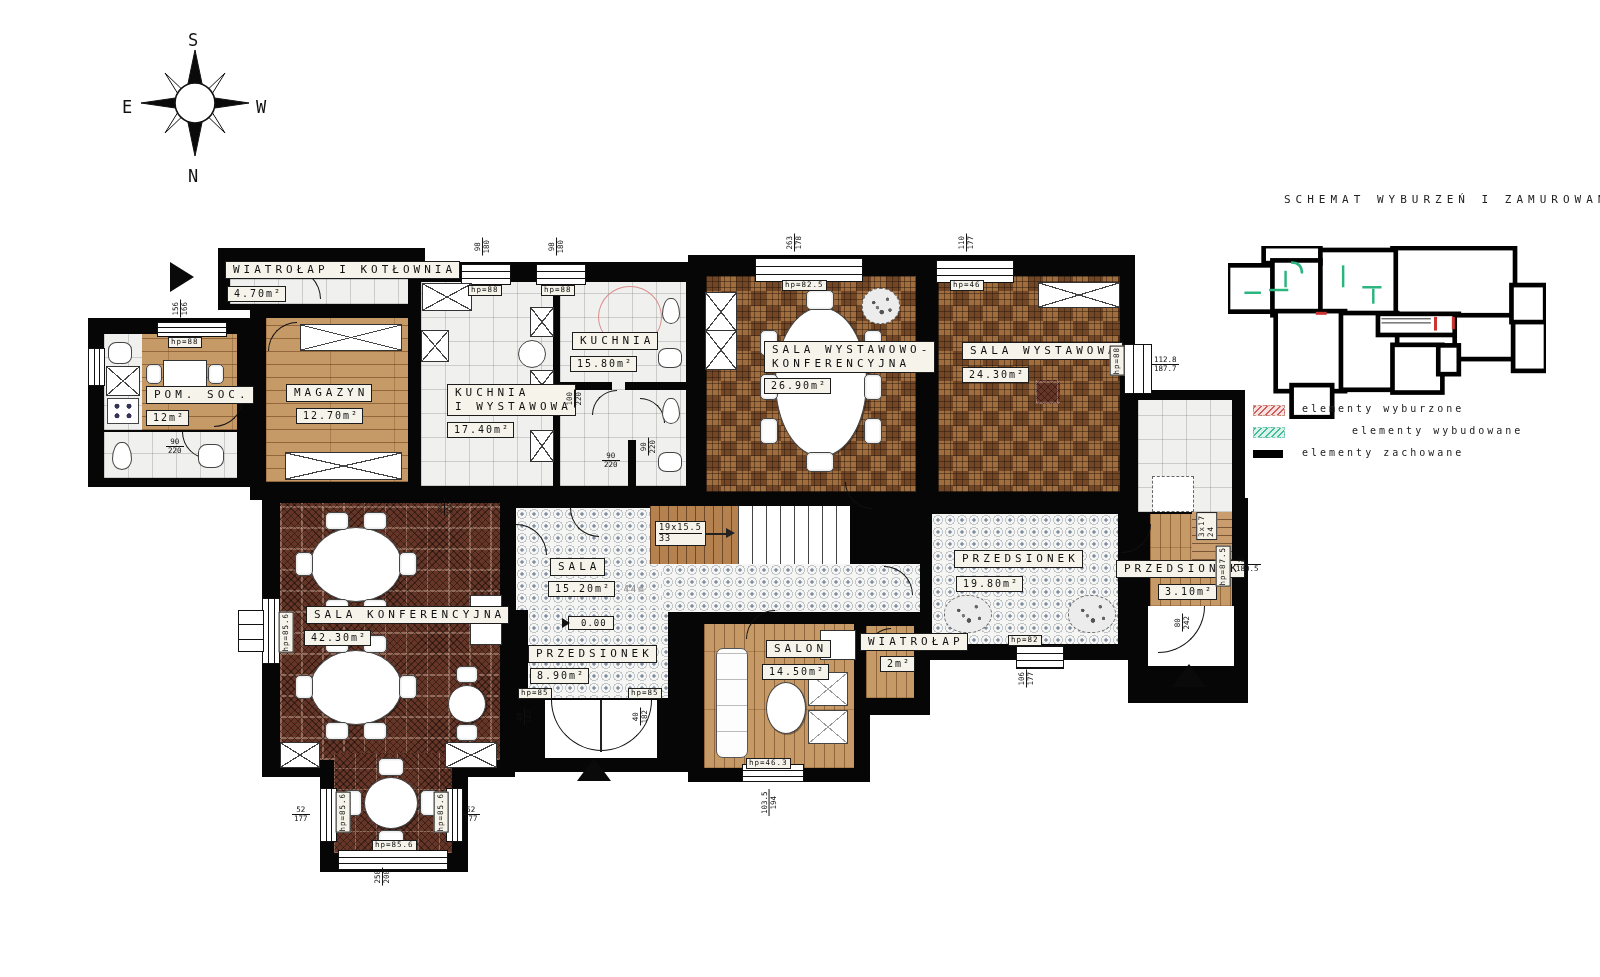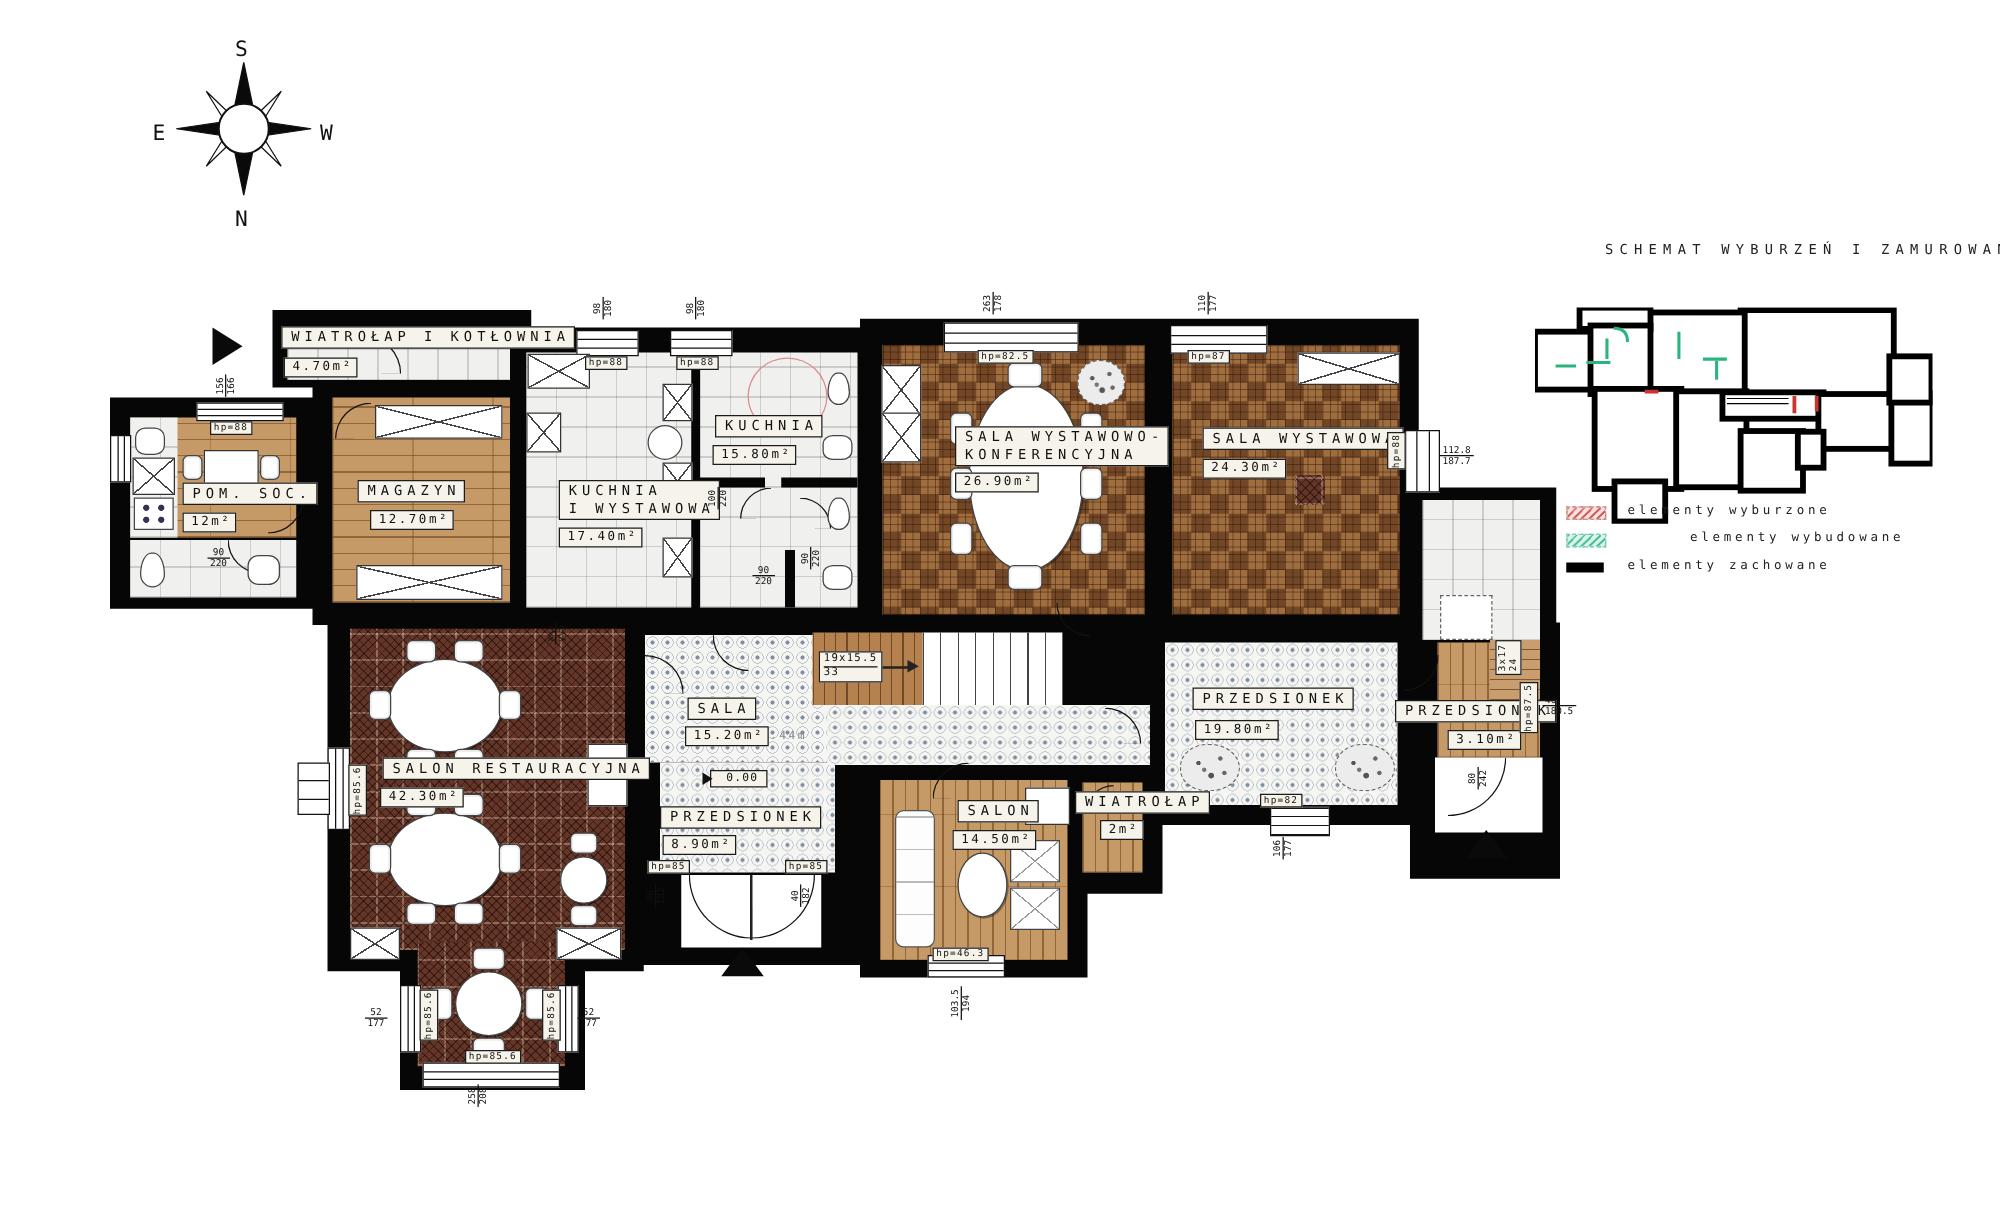--- a/index.html
+++ b/index.html
@@ -315,21 +315,21 @@
 
   <div class="rlabel" style="left:764px;top:341px">
     <span style="display:block">SALA WYSTAWOWO-</span>
     <span style="display:block">KONFERENCYJNA</span>
   </div>
   <div class="ralabel" style="left:764px;top:378px">26.90m²</div>
 
   <div class="rlabel" style="left:962px;top:342px">SALA WYSTAWOWA</div>
   <div class="ralabel" style="left:962px;top:367px">24.30m²</div>
 
-  <div class="rlabel" style="left:306px;top:606px">SALON RESTAURACYJNA</div>
+  <div class="rlabel" style="left:306px;top:606px">SALA KONFERENCYJNA</div>
   <div class="ralabel" style="left:304px;top:630px">42.30m²</div>
 
   <div class="rlabel" style="left:550px;top:558px">SALA</div>
   <div class="ralabel" style="left:548px;top:581px">15.20m²</div>
   <div class="note" style="left:616px;top:584px">.44m</div>
 
   <div class="rlabel" style="left:528px;top:645px">PRZEDSIONEK</div>
   <div class="ralabel" style="left:530px;top:668px">8.90m²</div>
 
   <div class="rlabel" style="left:766px;top:640px">SALON</div>
@@ -352,21 +352,21 @@
   <div class="flag" style="left:562px;top:618px"></div>
   <div class="hp hpv" style="left:1196px;top:512px;padding:2px 1px">
     <span style="display:block">3x17</span>
     <span style="display:block">24</span>
   </div>
 
   <div class="hp" style="left:168px;top:337px">hp=88</div>
   <div class="hp" style="left:468px;top:285px">hp=88</div>
   <div class="hp" style="left:541px;top:285px">hp=88</div>
   <div class="hp" style="left:782px;top:280px">hp=82.5</div>
-  <div class="hp" style="left:950px;top:280px">hp=87</div>
+  <div class="hp" style="left:950px;top:280px">hp=46</div>
   <div class="hp hpv" style="left:1110px;top:346px">hp=88</div>
   <div class="hp hpv" style="left:279px;top:612px">hp=85.6</div>
   <div class="hp hpv" style="left:336px;top:792px">hp=85.6</div>
   <div class="hp hpv" style="left:434px;top:792px">hp=85.6</div>
   <div class="hp" style="left:372px;top:840px">hp=85.6</div>
   <div class="hp" style="left:518px;top:688px">hp=85</div>
   <div class="hp" style="left:628px;top:688px">hp=85</div>
   <div class="hp" style="left:746px;top:758px">hp=46.3</div>
   <div class="hp" style="left:1008px;top:635px">hp=82</div>
   <div class="hp hpv" style="left:1216px;top:546px">hp=87.5</div>

